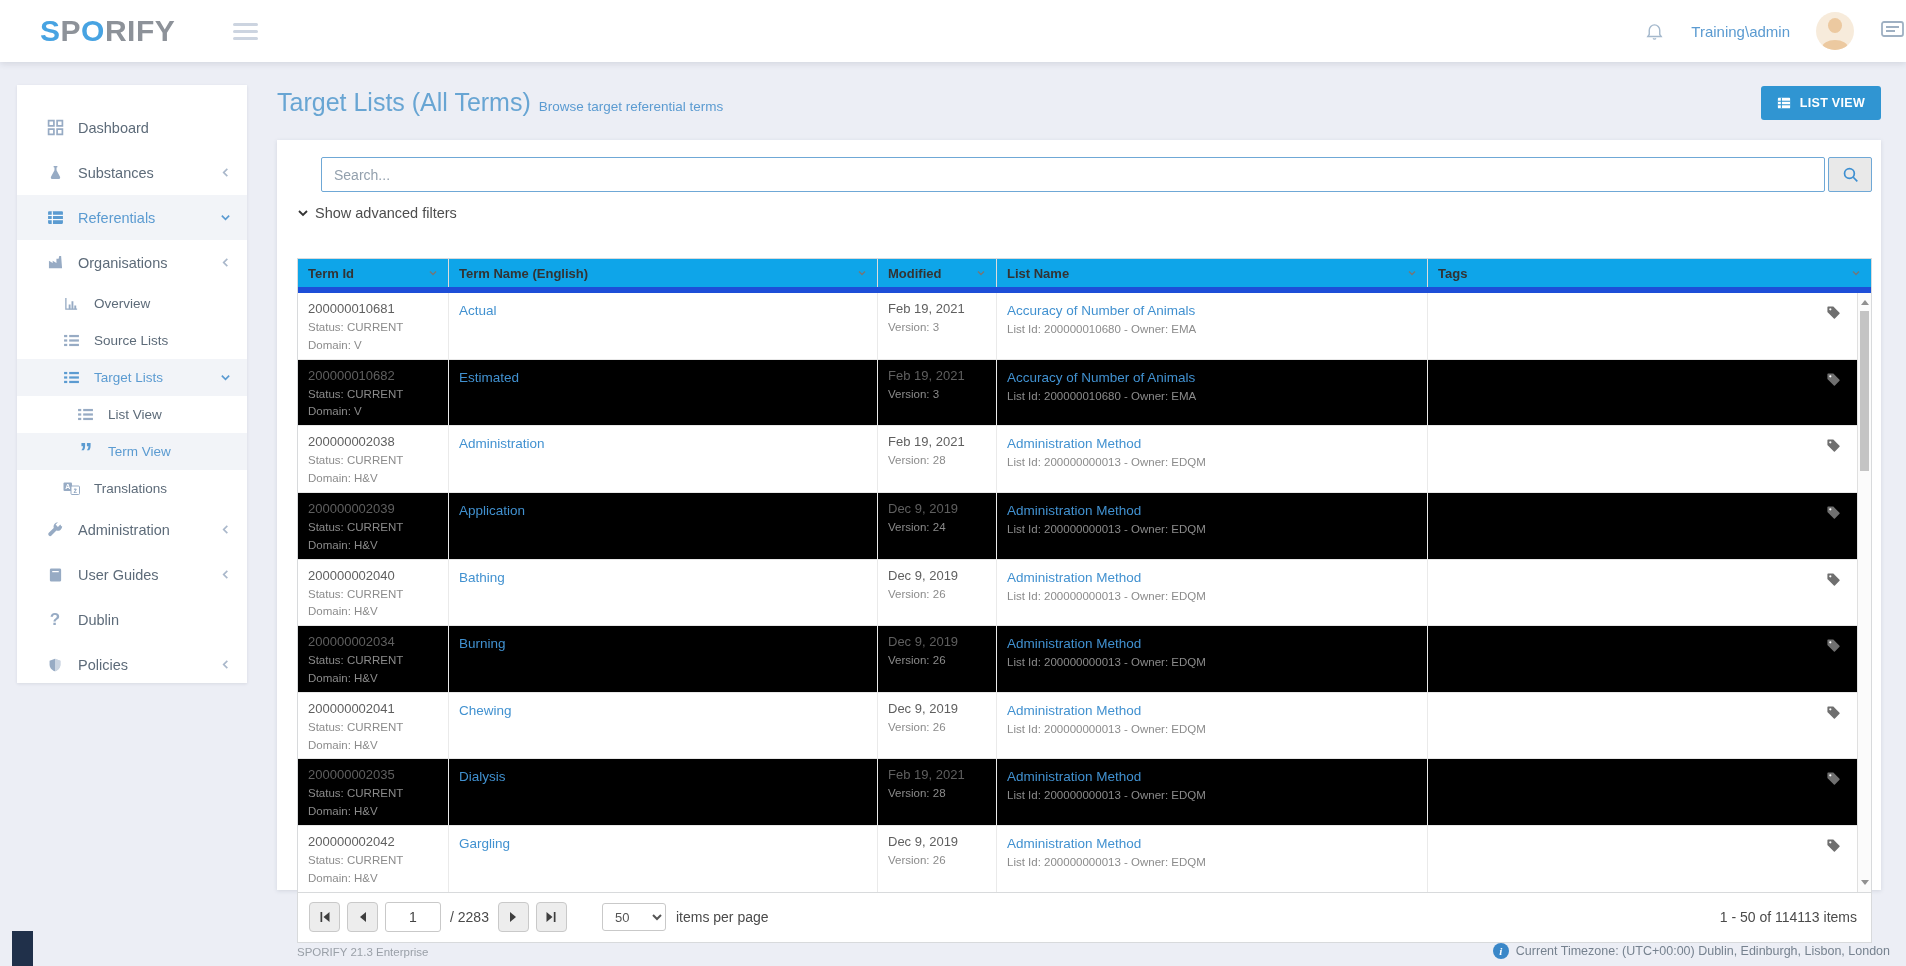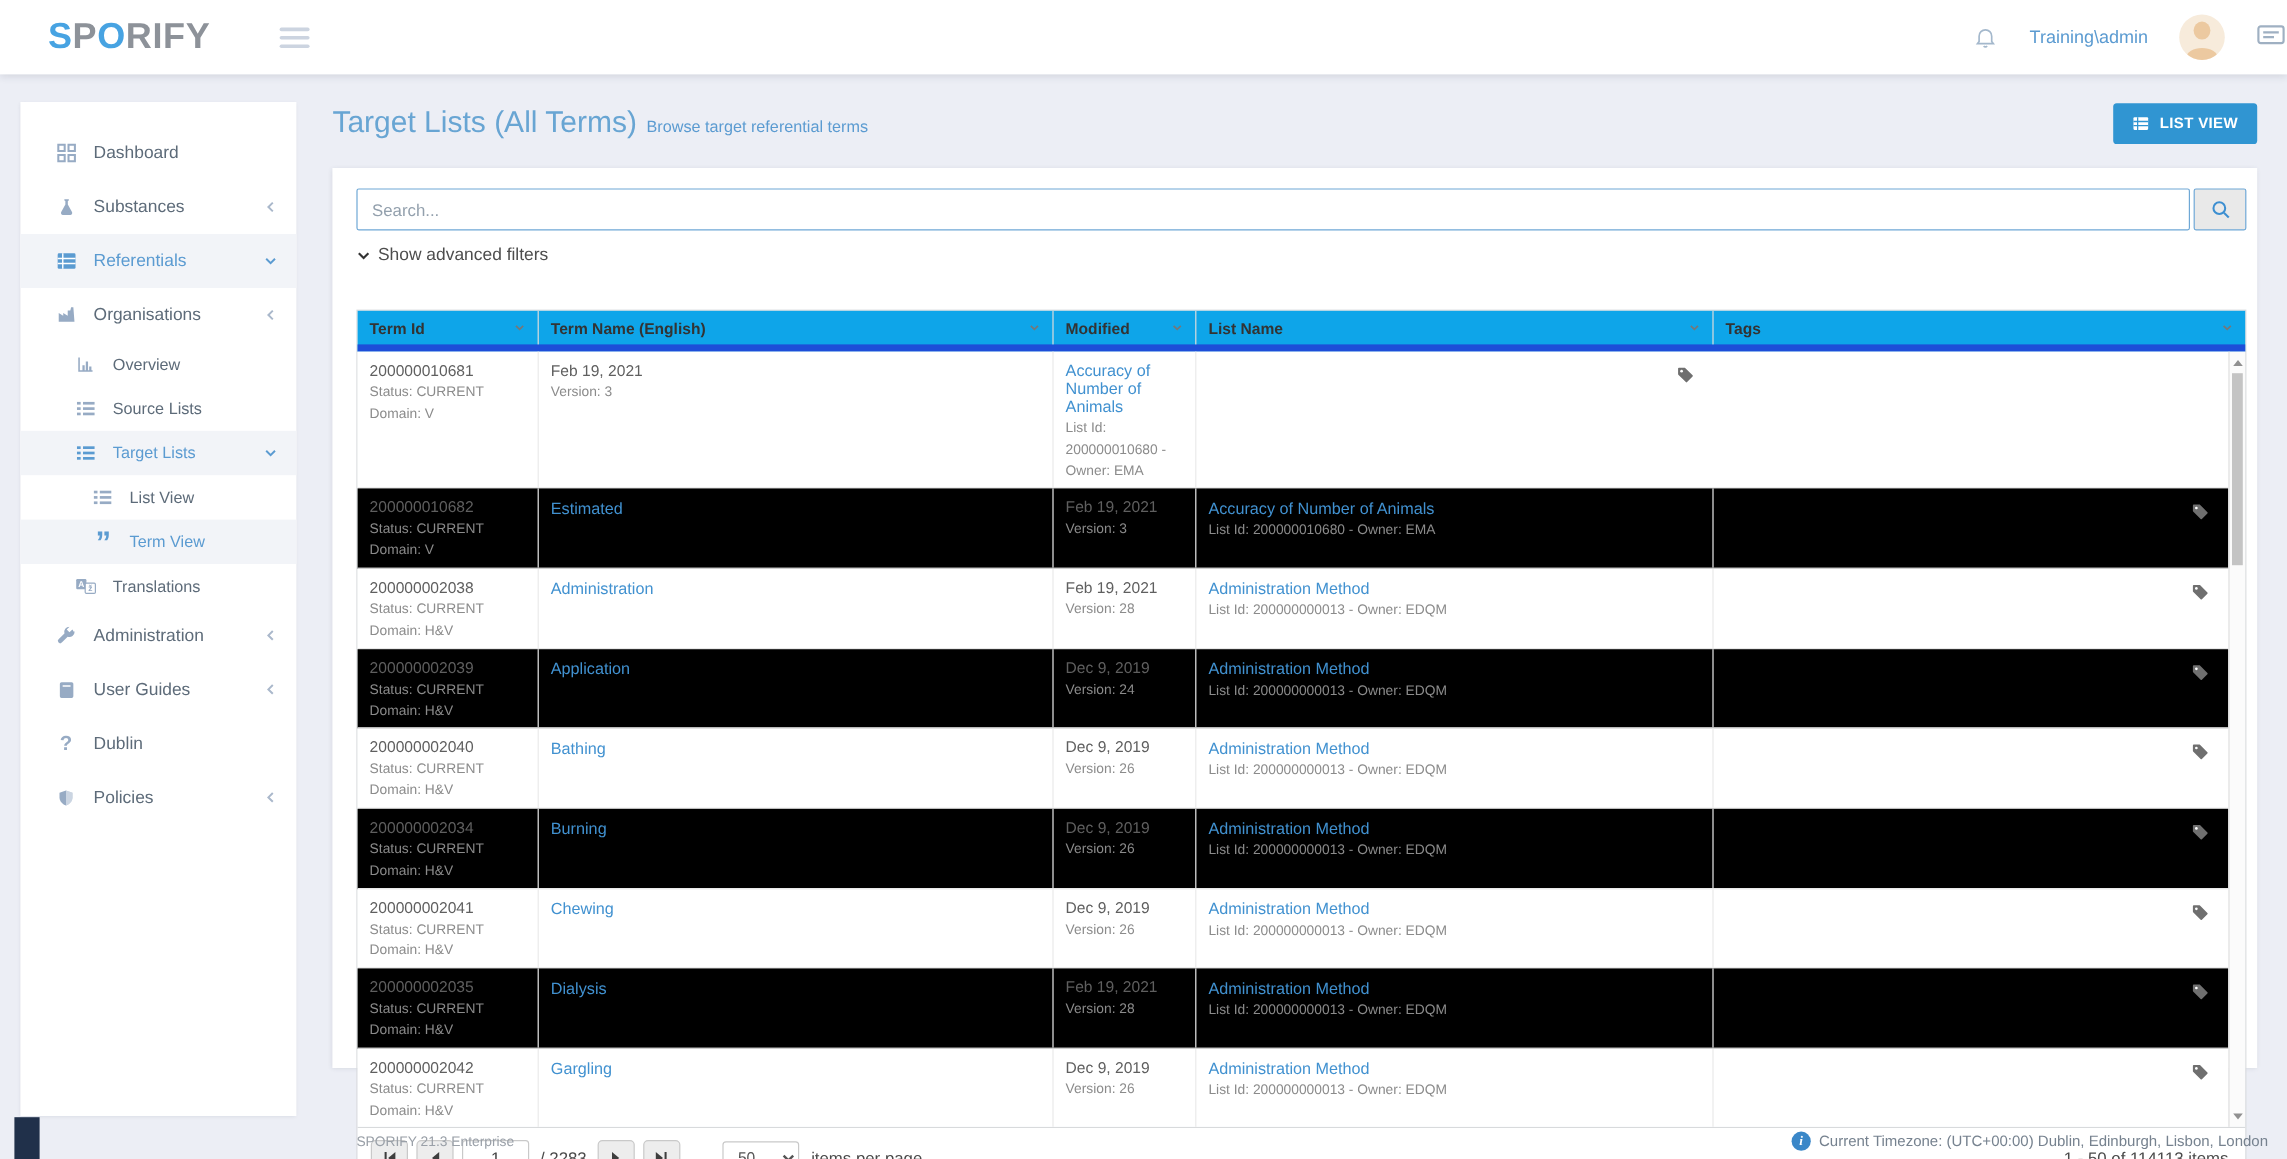--- a/index.html
+++ b/index.html
@@ -17,21 +17,21 @@
   .hamburger div { width:25px; height:3px; background:#ccd4e0; border-radius:2px; margin:4px 0; }
   .top-right { margin-left:auto; display:flex; align-items:center; gap:26px; padding-right:10px; }
   .bell { color:#a4b8cc; cursor:pointer; display:flex; }
   .username { color:#5b9bd1; font-size:15px; cursor:pointer; }
   .avatar { width:38px; height:38px; border-radius:50%; background:#f7ebdb; position:relative; overflow:hidden; cursor:pointer; }
   .avatar .head { position:absolute; top:6px; left:12px; width:14px; height:15px; border-radius:50%; background:#ecc9a0; }
   .avatar .bod  { position:absolute; bottom:-6px; left:6px; width:26px; height:16px; border-radius:50% 50% 0 0; background:#ecc9a0; }
   .chat { color:#9fb0c2; margin-right:-10px; display:flex; cursor:pointer; }
 
   
-  .sidebar { position:absolute; left:17px; top:85px; width:230px; height:845px; background:#fff;
+  .sidebar { position:absolute; left:17px; top:85px; width:230px; height:598px; background:#fff;
              box-shadow:0 1px 3px rgba(40,50,70,.10); padding-top:20px; }
   .sitem { display:flex; align-items:center; height:45px; padding-left:28px; font-size:14.5px;
            color:#5d6b79; cursor:pointer; }
   .sitem.sub1 { height:37px; padding-left:44px; font-size:13.5px; }
   .sitem.sub2 { height:37px; padding-left:58px; font-size:13.5px; }
   .sitem .ic { width:20px; margin-right:13px; color:#97abc4; display:flex; justify-content:center; align-items:center; }
   .sitem .chev { margin-left:auto; margin-right:16px; color:#aab8cb; display:flex; }
   .sitem.hl { background:#f2f4f8; }
   .sitem.act { color:#5b9bd1; }
   .sitem.act .ic, .sitem.act .chev { color:#5b9bd1; }
@@ -45,21 +45,21 @@
   .psub { font-size:13.5px; color:#5b9bd1; margin-left:8px; }
   .listview-btn { position:absolute; right:0; top:-2px; height:34px; background:#3095d2; color:#fff;
                   border:none; border-radius:3px; font-size:12.5px; font-weight:700; letter-spacing:.3px;
                   padding:0 16px; display:flex; align-items:center; gap:9px; cursor:pointer;
                   font-family:"Liberation Sans",sans-serif; }
   .card { margin-top:8px; background:#fff; box-shadow:0 1px 4px rgba(60,70,90,.14);
           padding:17px 9px 0 20px; height:750px; position:relative; }
 
   .search-row { display:flex; align-items:stretch; }
   .search-input { flex:1; height:35px; border:1px solid #6fa8d6; border-radius:2px; padding:0 12px;
-                  font-size:14px; color:#444; outline:none; font-family:"Liberation Sans",sans-serif; }
+                  font-size:14px; color:#444; outline:none; font-family:"Liberation Sans",sans-serif;margin-left:24px; }
   .search-input::placeholder { color:#93a0ad; }
   .search-btn { width:44px; height:35px; margin-left:3px; background:#e9e9e9; border:1px solid #6fa8d6;
                 border-radius:2px; display:flex; align-items:center; justify-content:center;
                 color:#3d8fd1; cursor:pointer; }
   .filters-row { margin-top:13px; display:flex; align-items:center; gap:6px; font-size:14.5px;
                  color:#4d4d4d; cursor:pointer; width:max-content; }
   .filters-row .fchev { display:flex; color:#333; }
 
   
   .table-outer { margin-top:37px; border:1px solid #d8dadc; }
@@ -400,20 +400,23 @@
       </div>
       <div class="body-wrap">
         <div class="rows">
   <div class="trow">
     <div class="tc">
       <div class="cid">200000010681</div>
       <div class="csub">Status: CURRENT</div>
       <div class="csub">Domain: V</div>
     </div>
     <div class="tc">
+      <a class="lnk">Actual</a>
+    </div>
+    <div class="tc">
       <div class="cid">Feb 19, 2021</div>
       <div class="csub">Version: 3</div>
     </div>
     <div class="tc">
       <a class="lnk">Accuracy of Number of Animals</a>
       <div class="csub">List Id: 200000010680 - Owner: EMA</div>
     </div>
     <div class="tc tags-cell">
       <span class="tagico">
         <svg width="15" height="15" viewBox="0 0 16 16">

